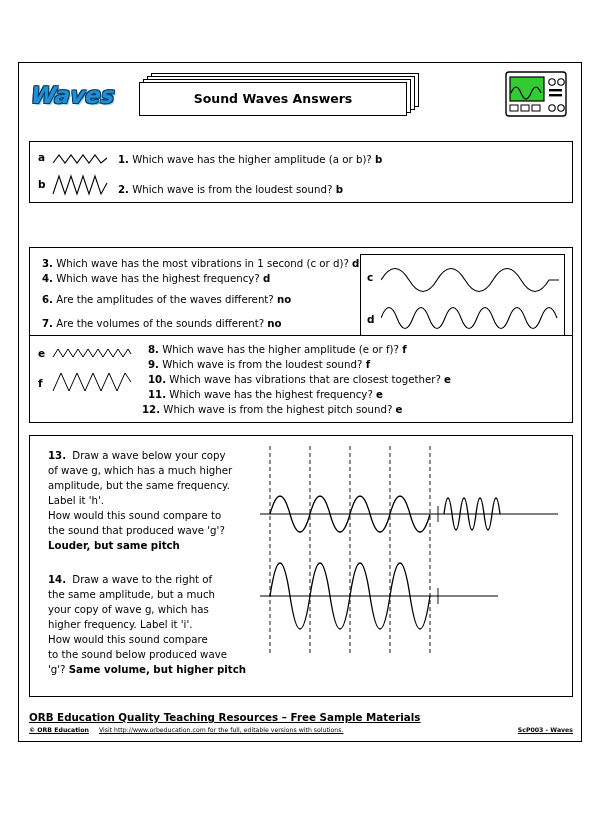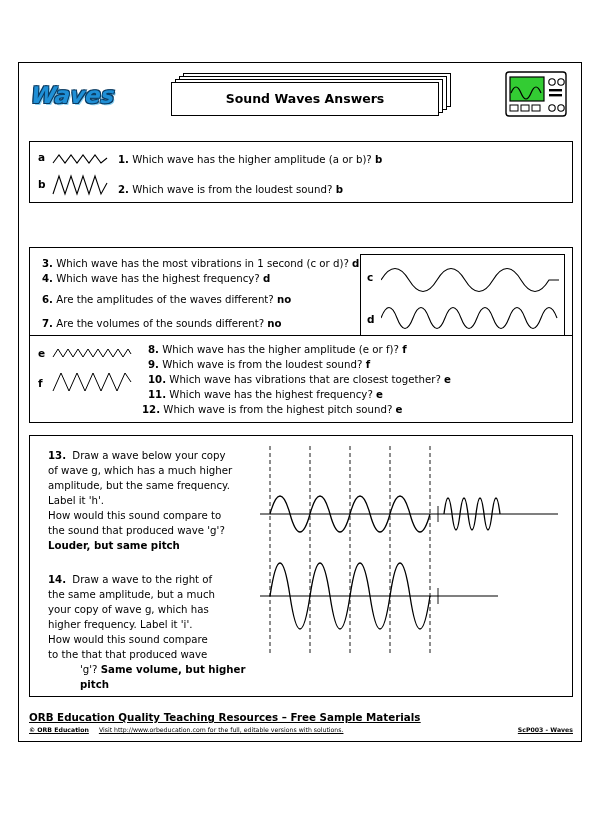--- a/index.html
+++ b/index.html
@@ -49,21 +49,20 @@
       2px 2px 0 #8fd4f5;
     transform: skewX(-6deg);
     line-height: 40px;
   }
   .title-stack {
     position: absolute;
     left: 120px;
     top: 10px;
     width: 287px;
     height: 42px;
-    margin-left: 32px;
   }
   .title-stack .sheet {
     position: absolute;
     border: 1px solid #000;
     background: #fff;
     box-sizing: border-box;
     width: 268px;
     height: 34px;
   }
   .title-stack .s1 { left: 12px; top: 0px; }
@@ -313,22 +312,22 @@
 
     <div style="position:absolute;left:18px;top:136px;width:200px;">
       <div class="qtext" style="white-space:normal;">
         <b class="num" style="margin-right:3px;">14.</b>
         <span>Draw a wave to the right of</span>
       </div>
       <div class="qtext" style="white-space:normal;">the same amplitude, but a much</div>
       <div class="qtext" style="white-space:normal;">your copy of wave g, which has</div>
       <div class="qtext" style="white-space:normal;">higher frequency.  Label it 'i'.</div>
       <div class="qtext" style="white-space:normal;"> How would this sound compare</div>
-      <div class="qtext" style="white-space:normal;">to the that that produced wave</div>
-      <div class="qtext" style="white-space:normal;margin-left:32px;">
+      <div class="qtext" style="white-space:normal;">to the sound below produced wave</div>
+      <div class="qtext" style="white-space:normal;">
         <span>'g'?</span>
         <b>Same volume, but higher pitch</b>
       </div>
     </div>
 
     <div style="position:absolute;left:228px;top:8px;width:306px;height:244px;">
       <svg width="306" height="244" viewBox="0 0 306 244">
 
         <g stroke="#000" stroke-width="0.9" stroke-dasharray="4,3" fill="none">
           <line x1="12" y1="2" x2="12" y2="212"></line>

